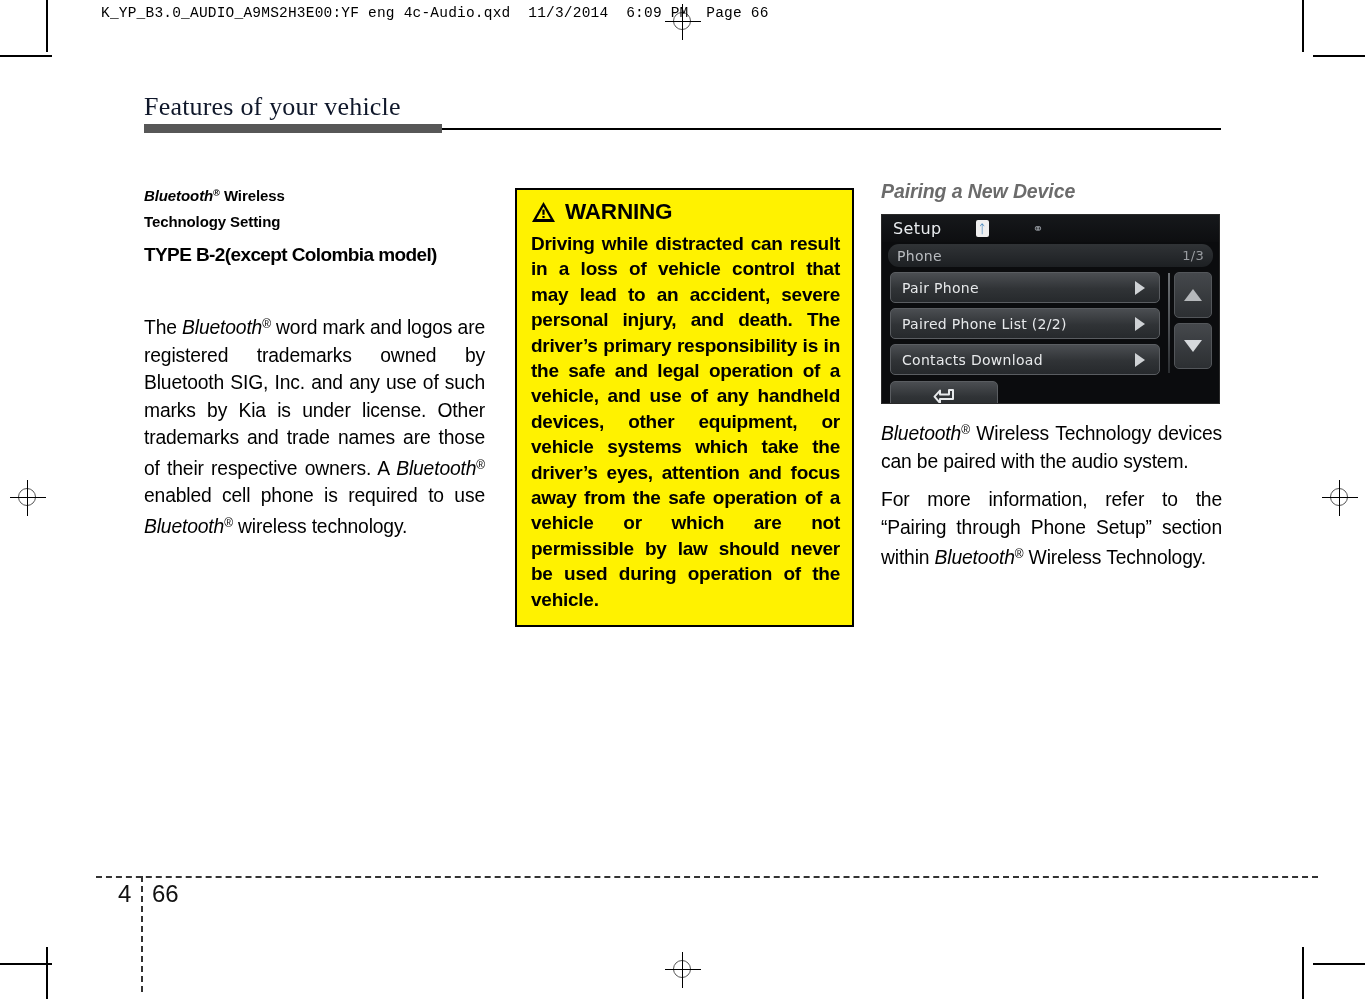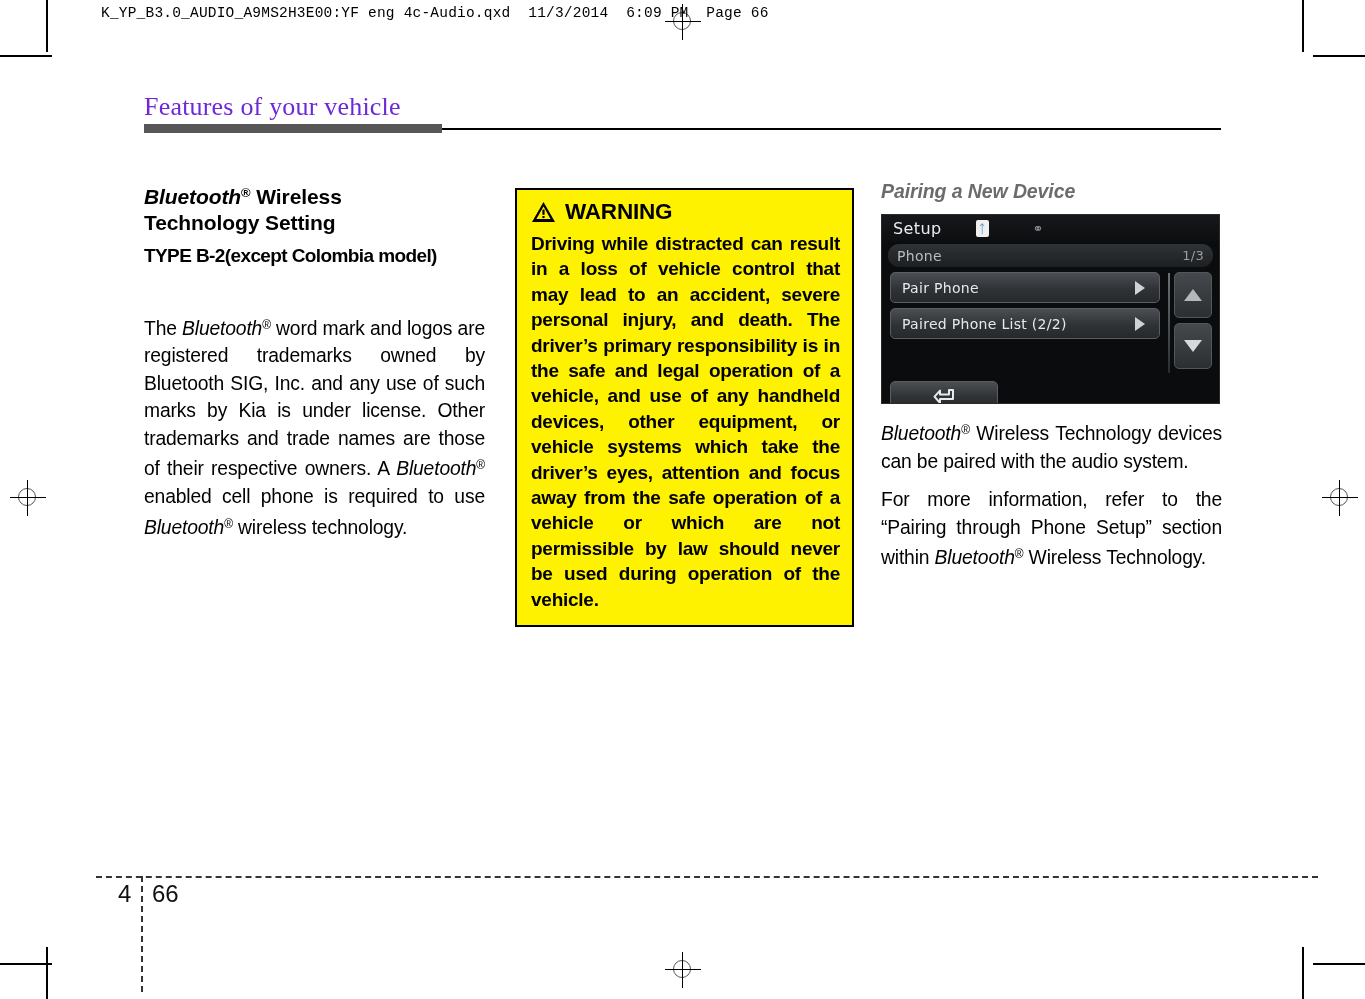--- a/index.html
+++ b/index.html
@@ -35,21 +35,21 @@
     white-space: pre;
     color: #000;
   }
 
   
   .page-title {
     position: absolute;
     left: 144px; top: 92px;
     font-family: "Liberation Serif", serif;
     font-size: 26px;
-    color: #6d28d9;
+    color: #0f172a;
     letter-spacing: 0.2px;
   }
   .title-rule-dark {
     position: absolute;
     left: 144px; top: 124px;
     width: 298px; height: 9px;
     background: #575757;
   }
   .title-rule-thin {
     position: absolute;
@@ -83,21 +83,21 @@
     color: #111;
   }
 
   
   .col { position: absolute; }
   .col-left  { left: 144px; top: 180px; width: 341px; }
   .col-mid   { left: 515px; top: 188px; width: 339px; }
   .col-right { left: 881px; top: 180px; width: 341px; }
 
   .h-main {
-    font-size: 21px;
+    font-size: 15px;
     font-weight: bold;
     line-height: 26px;
     margin: 0 0 4px 0;
     letter-spacing: -0.1px;
   }
   .h-main .bt { font-style: italic; }
   .h-sub {
     font-size: 19px;
     font-weight: bold;
     line-height: 24px;
@@ -363,20 +363,24 @@
 
     <div class="hu-list">
       <div class="hu-item">
         <span class="txt">Pair Phone</span>
         <span class="tri"></span>
       </div>
       <div class="hu-item">
         <span class="txt">Paired Phone List (2/2)</span>
         <span class="tri"></span>
       </div>
+      <div class="hu-item">
+        <span class="txt">Contacts Download</span>
+        <span class="tri"></span>
+      </div>
     </div>
 
     <div class="hu-divider"></div>
 
     <div class="hu-scroll up">
       <span class="tri-up"></span>
     </div>
     <div class="hu-scroll down">
       <span class="tri-down"></span>
     </div>

